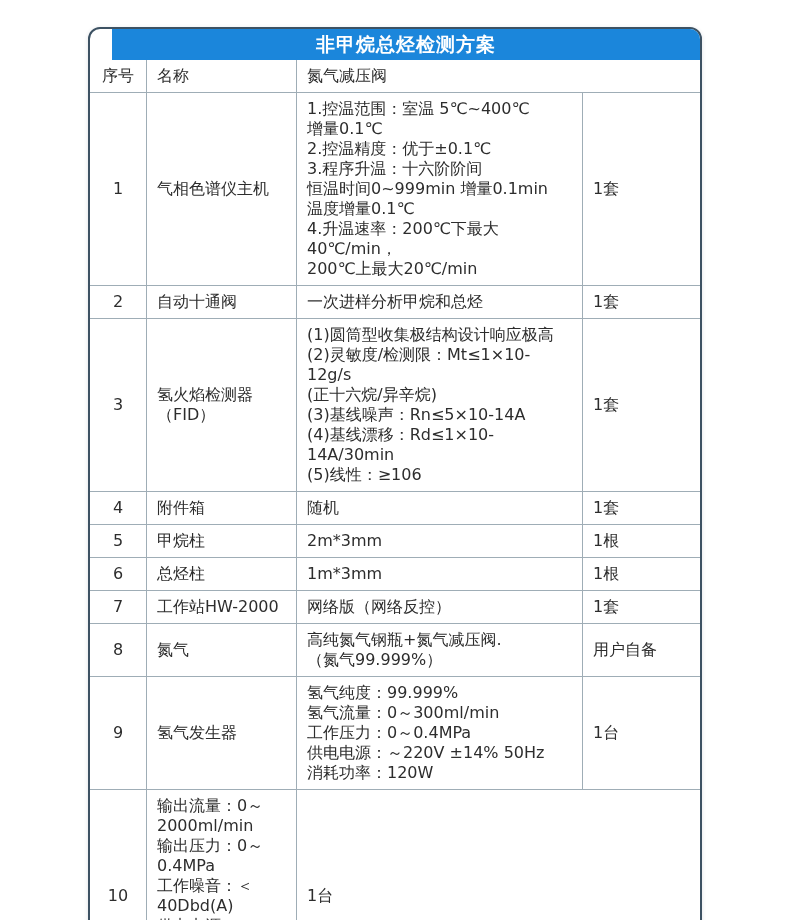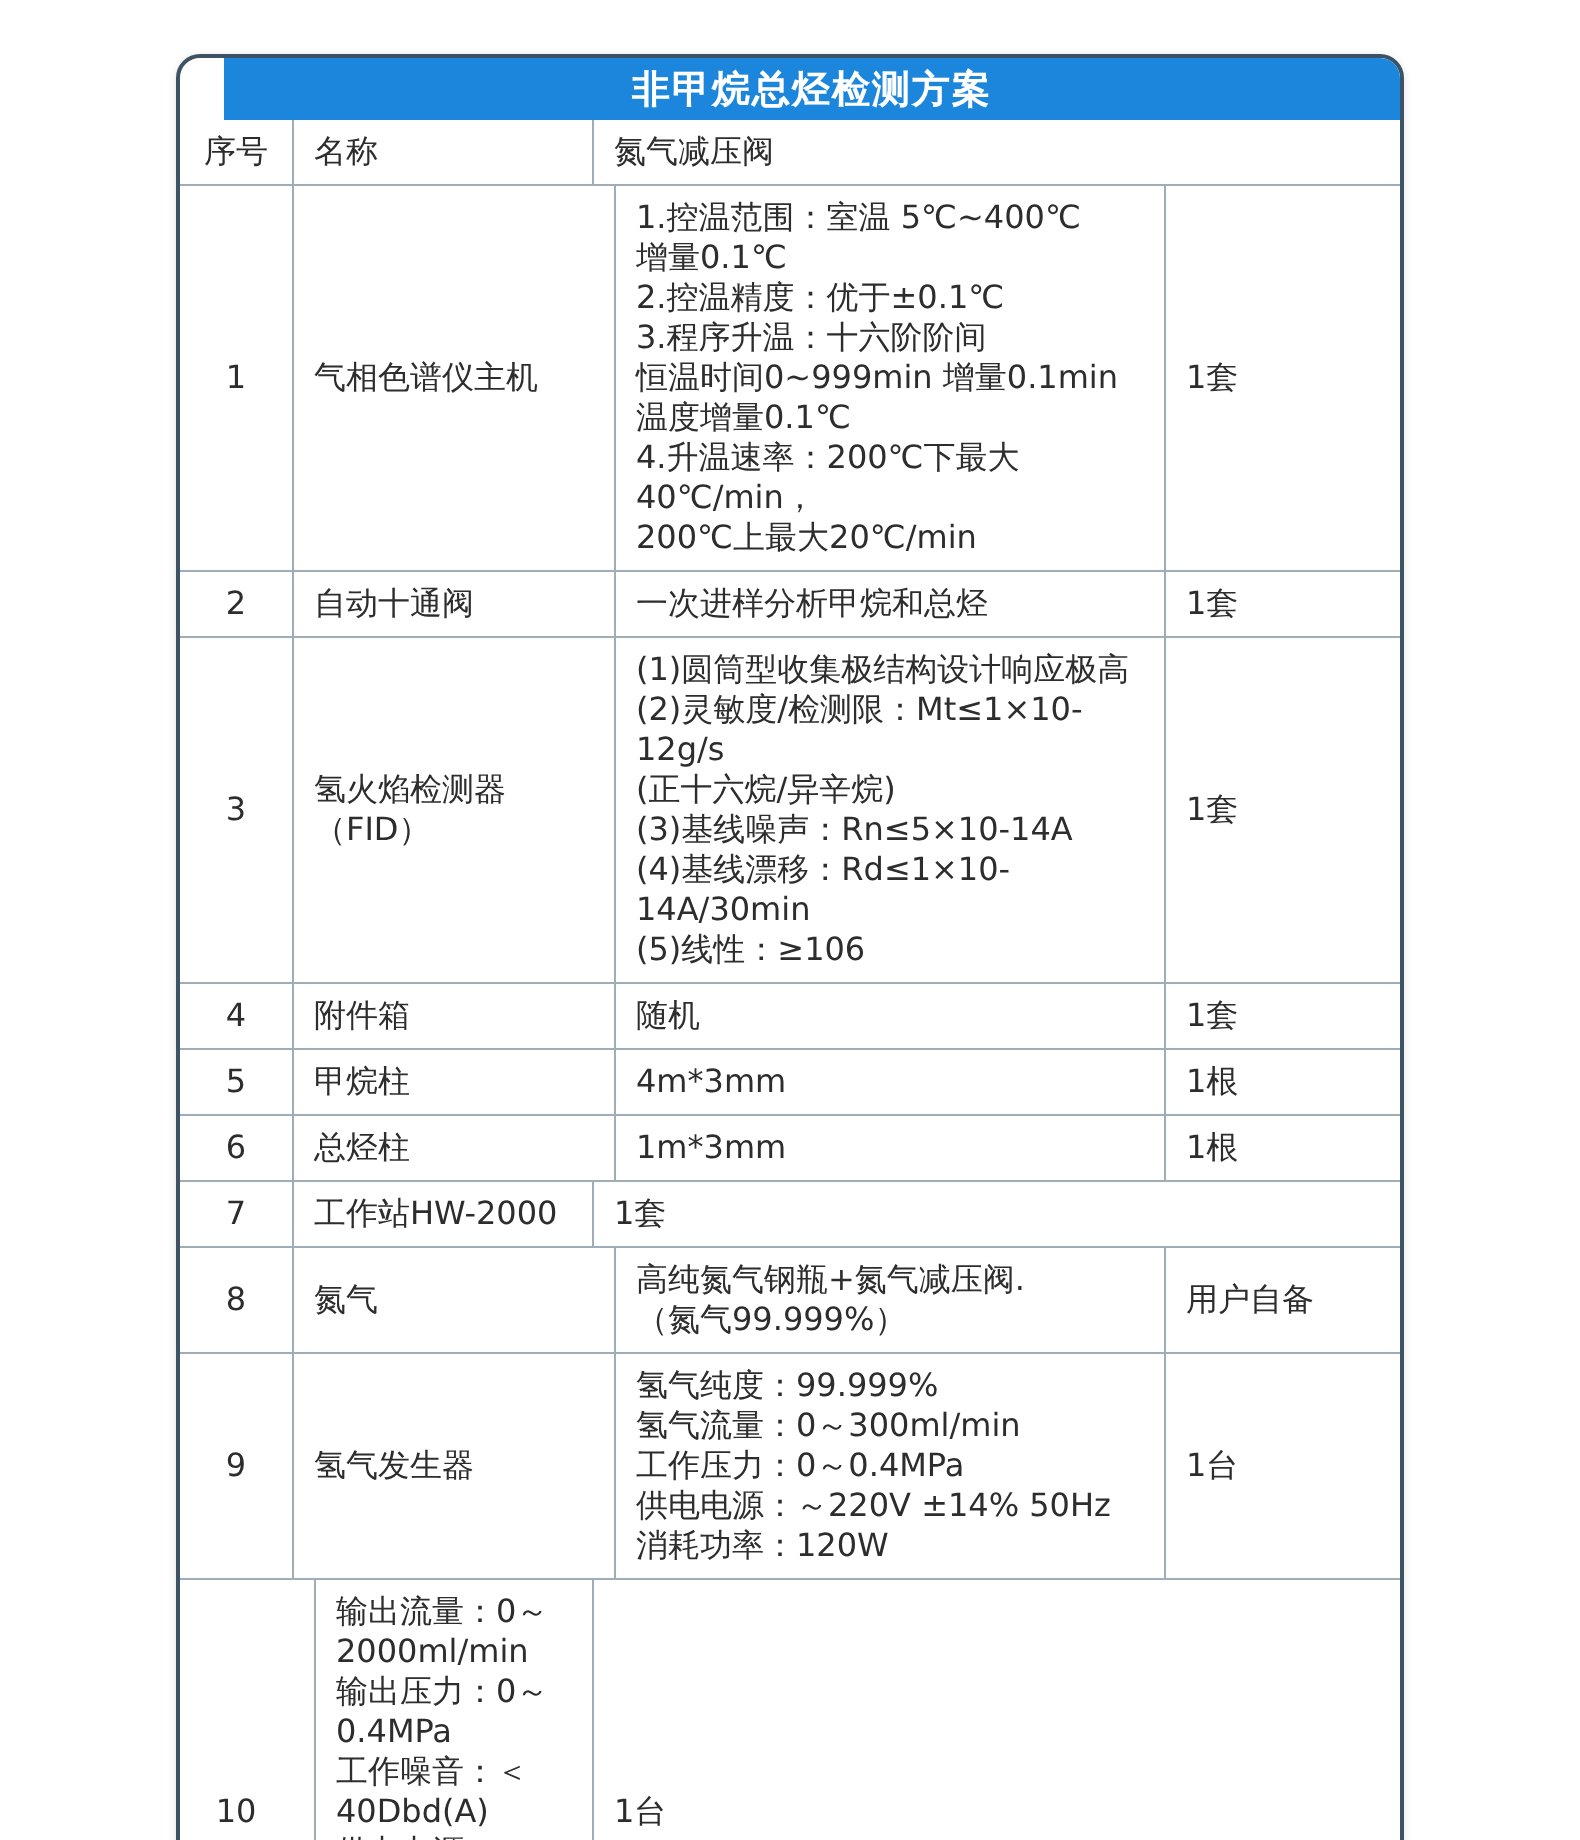--- a/index.html
+++ b/index.html
@@ -36,21 +36,21 @@
   }
   .tr.head{border-top:none;}
   .td{
     display:flex;align-items:center;
     padding:6px 10px;
     font-size:16px;line-height:20px;
     border-left:1px solid var(--grid-line);
     min-height:32px;
   }
   .td:first-child{border-left:none;justify-content:center;padding-left:4px;padding-right:4px;text-align:center;}
-  .c-spec{white-space:pre-line;margin-left:11px;}
+  .c-spec{white-space:pre-line;}
   .head .td{font-weight:normal;}
 </style>
 </head>
 <body>
 
 <div class="sheet">
   <div class="title-bar">非甲烷总烃检测方案</div>
 
   <div class="tbl">
     <div class="tr head">
@@ -91,32 +91,33 @@
     </div>
     <div class="tr">
       <div class="td">4</div>
       <div class="td">附件箱</div>
       <div class="td c-spec">随机</div>
       <div class="td">1套</div>
     </div>
     <div class="tr">
       <div class="td">5</div>
       <div class="td">甲烷柱</div>
-      <div class="td c-spec">4m*3mm</div>
+      <div class="td c-spec">2m*3mm</div>
       <div class="td">1根</div>
     </div>
     <div class="tr">
       <div class="td">6</div>
       <div class="td">总烃柱</div>
       <div class="td c-spec">1m*3mm</div>
       <div class="td">1根</div>
     </div>
     <div class="tr">
       <div class="td">7</div>
       <div class="td">工作站HW-2000</div>
+      <div class="td c-spec">网络版（网络反控）</div>
       <div class="td">1套</div>
     </div>
     <div class="tr">
       <div class="td">8</div>
       <div class="td">氮气</div>
       <div class="td c-spec">高纯氮气钢瓶+氮气减压阀.
 （氮气99.999%）</div>
       <div class="td">用户自备</div>
     </div>
     <div class="tr">

